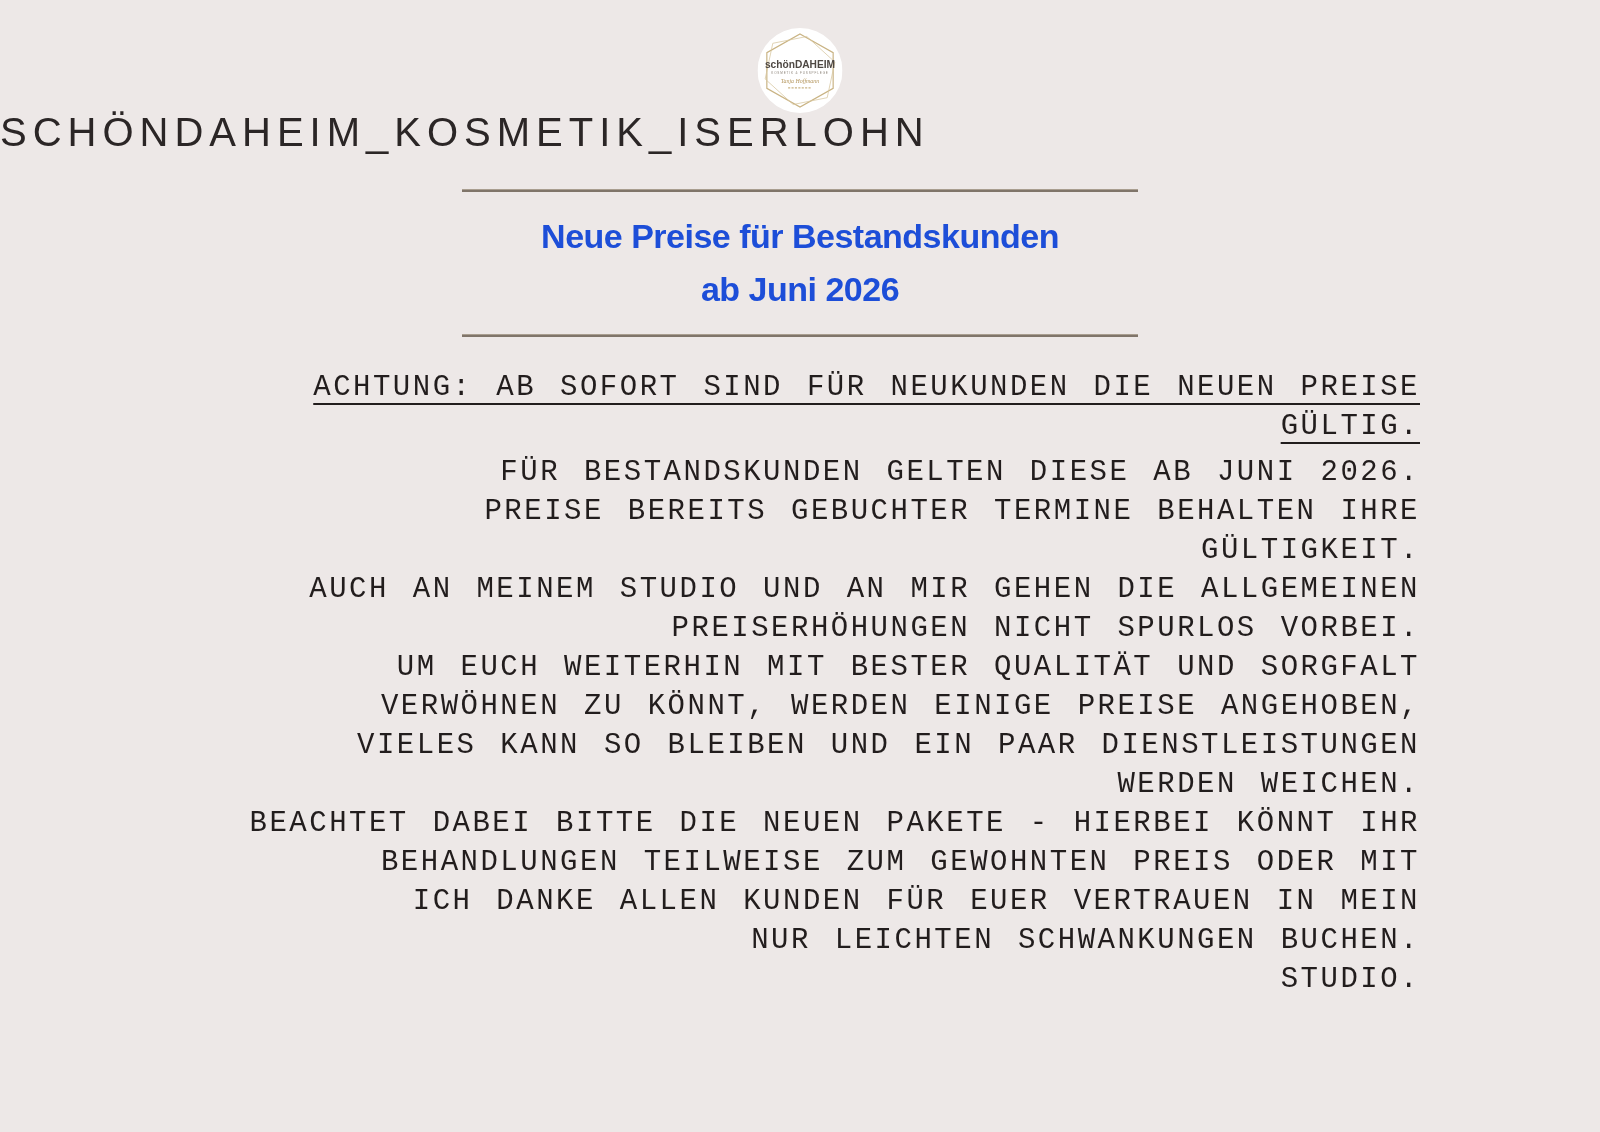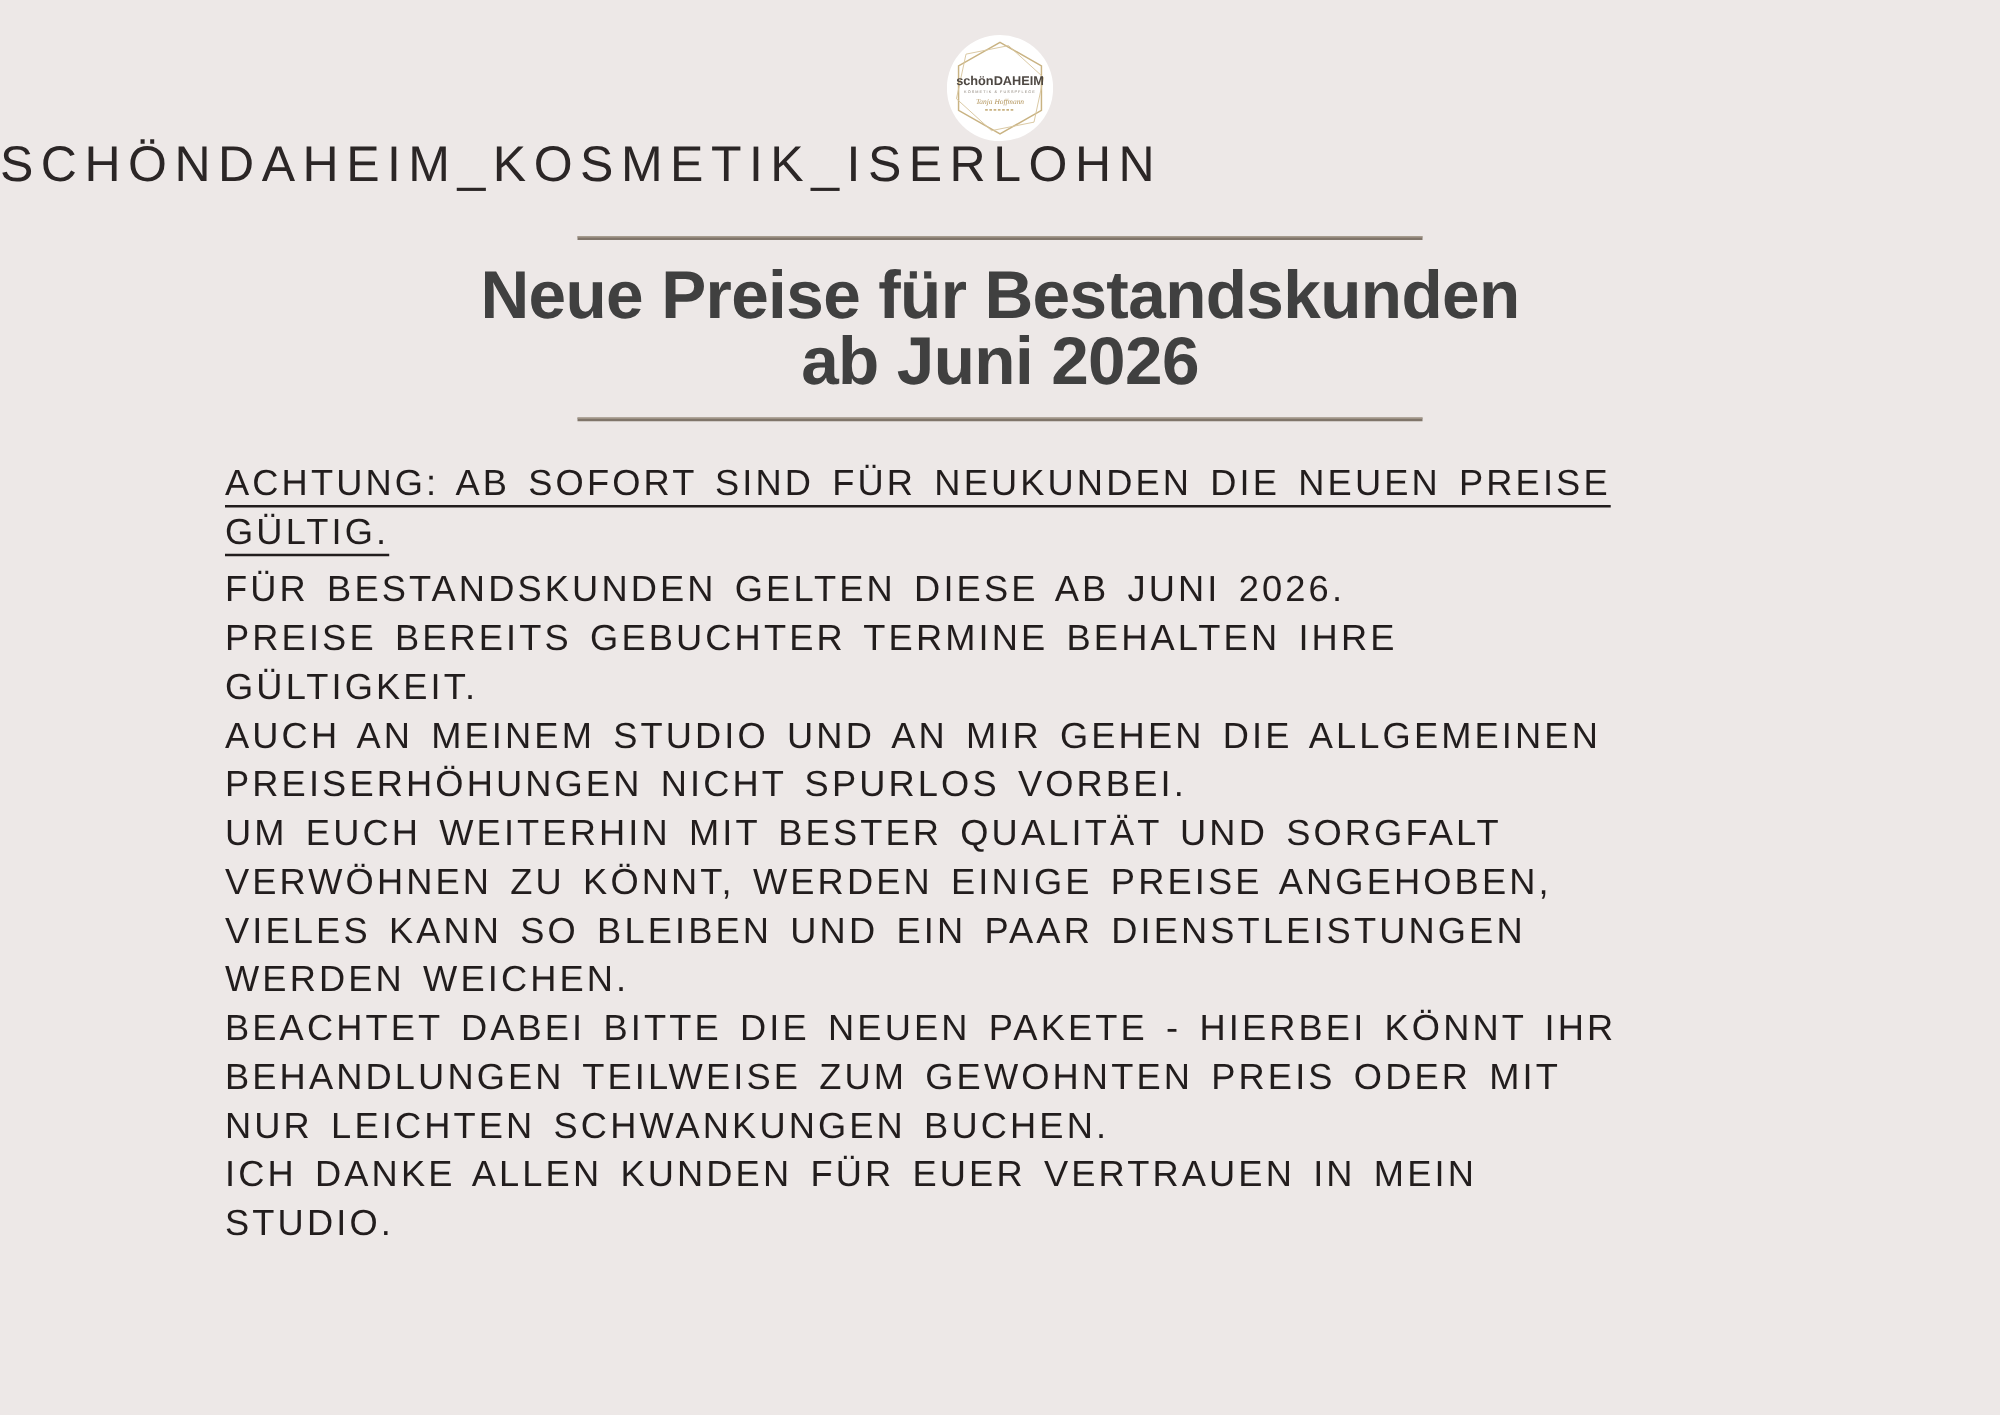--- a/index.html
+++ b/index.html
@@ -64,35 +64,35 @@
 
   
   .title {
     position: absolute;
     top: 210px;
     left: 0;
     width: 100%;
     text-align: center;
     font-family: "Liberation Sans", sans-serif;
     font-weight: 700;
-    font-size: 54px;
+    font-size: 34px;
     line-height: 53px;
     letter-spacing: -0.5px;
-    color: #404040;
+    color: #1d4ed8;
   }
 
   
   .body-text {
     position: absolute;
     top: 368px;
     left: 50%;
     transform: translateX(-50%);
     width: 1240px;
-    text-align: left;
-    font-family: Liberation Sans, sans-serif;
+    text-align: right;
+    font-family: Liberation Mono, monospace;
     font-weight: 400;
     font-size: 29px;
     line-height: 39px;
     letter-spacing: 2.5px;
     word-spacing: 4px;
     color: var(--text);
   }
   .body-text .line { white-space: nowrap; }
   .body-text .line.underlined {
     text-decoration: underline;
@@ -137,18 +137,18 @@
       <div class="line">PREISE BEREITS GEBUCHTER TERMINE BEHALTEN IHRE</div>
       <div class="line">GÜLTIGKEIT.</div>
       <div class="line">AUCH AN MEINEM STUDIO UND AN MIR GEHEN DIE ALLGEMEINEN</div>
       <div class="line">PREISERHÖHUNGEN NICHT SPURLOS VORBEI.</div>
       <div class="line">UM EUCH WEITERHIN MIT BESTER QUALITÄT UND SORGFALT</div>
       <div class="line">VERWÖHNEN ZU KÖNNT, WERDEN EINIGE PREISE ANGEHOBEN,</div>
       <div class="line">VIELES KANN SO BLEIBEN UND EIN PAAR DIENSTLEISTUNGEN</div>
       <div class="line">WERDEN WEICHEN.</div>
       <div class="line">BEACHTET DABEI BITTE DIE NEUEN PAKETE - HIERBEI KÖNNT IHR</div>
       <div class="line">BEHANDLUNGEN TEILWEISE ZUM GEWOHNTEN PREIS ODER MIT</div>
+      <div class="line">ICH DANKE ALLEN KUNDEN FÜR EUER VERTRAUEN IN MEIN</div>
       <div class="line">NUR LEICHTEN SCHWANKUNGEN BUCHEN.</div>
-      <div class="line">ICH DANKE ALLEN KUNDEN FÜR EUER VERTRAUEN IN MEIN</div>
       <div class="line">STUDIO.</div>
     </div>
 
 </div>
 
 </body></html>

